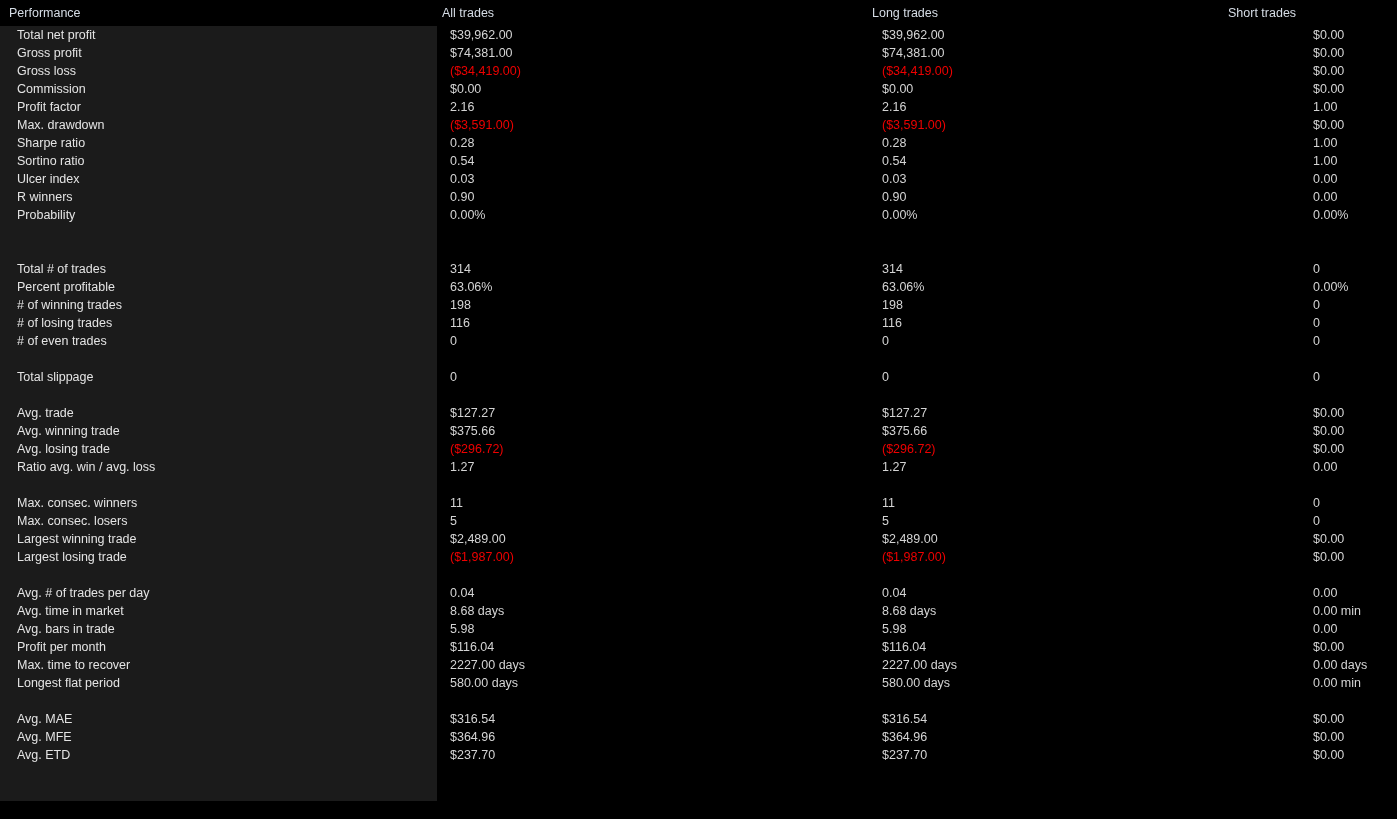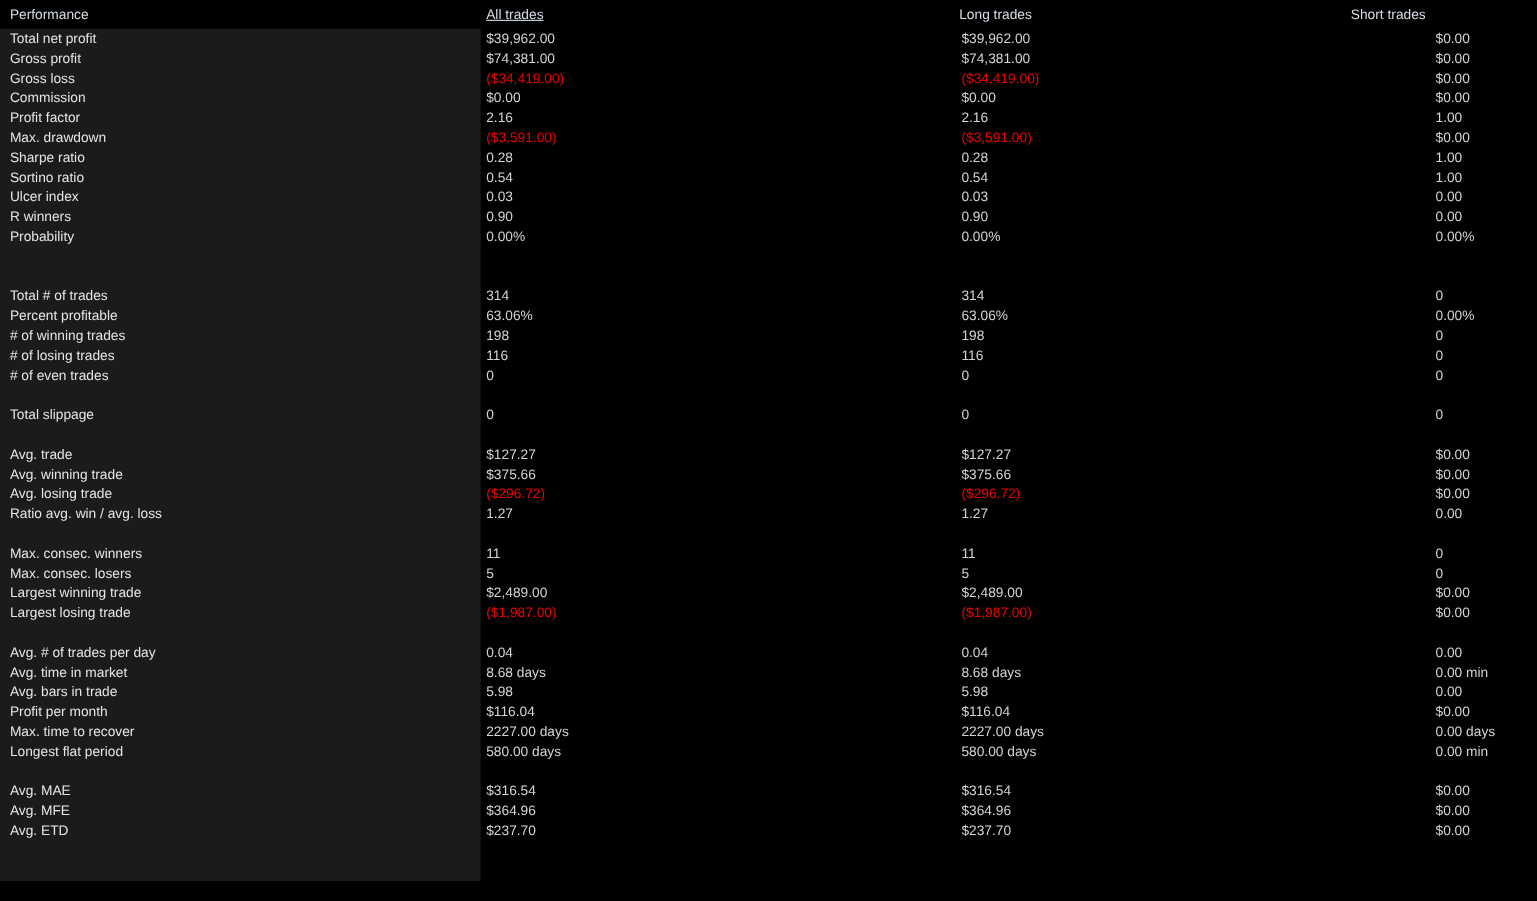--- a/index.html
+++ b/index.html
@@ -42,27 +42,27 @@
   }
   .header-cell {
     position: absolute;
     top: 6px;
     font-size: 12.5px;
     line-height: 14px;
     color: #d6dde6;
     white-space: nowrap;
   }
   .h-perf   { left: 9px; }
-  .h-all    { left: 442px; text-decoration: underline; }
+  .h-all    { left: 442px; }
   .h-long   { left: 872px; }
   .h-short  { left: 1228px; }
 
   .rows {
     position: absolute;
-    left: 0;
+    left: 8px;
     top: 26px;
     width: 1293px;
     z-index: 1;
   }
   .row {
     position: relative;
     height: 18px;
     line-height: 18px;
     white-space: nowrap;
   }

